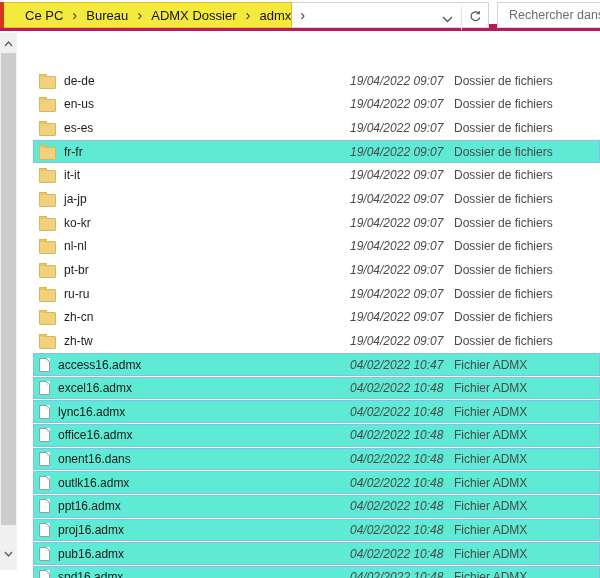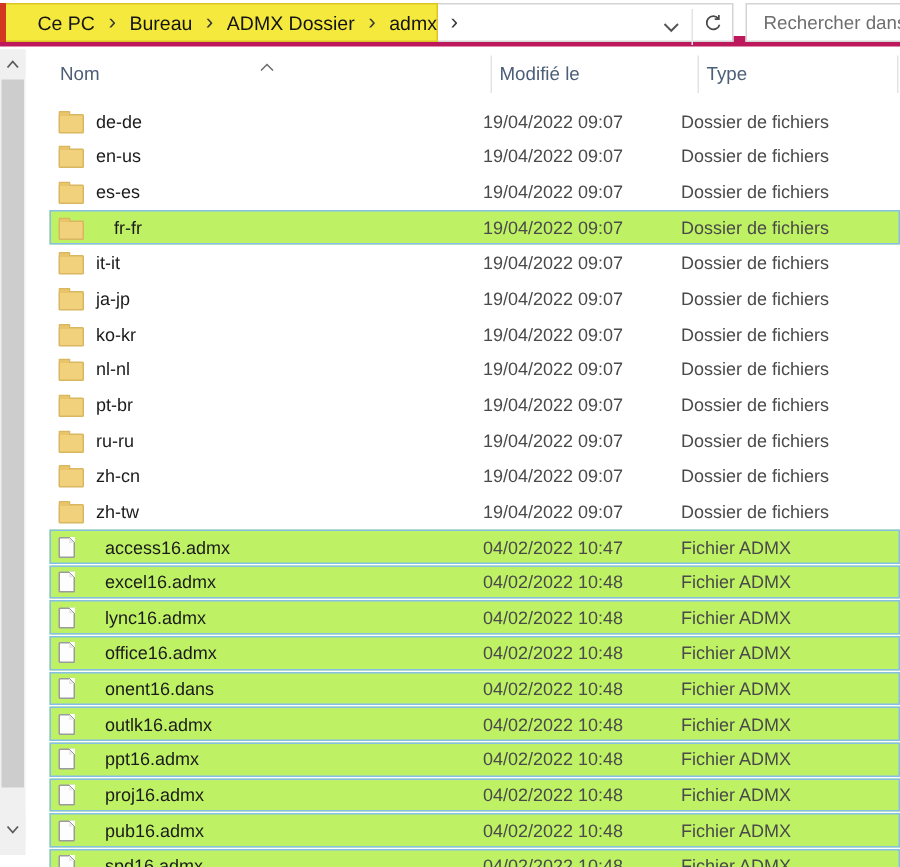--- a/index.html
+++ b/index.html
@@ -44,38 +44,38 @@
   .h-type{left:454px;}
   .sort-chevron{position:absolute;left:156px;top:0px;}
   .vsep{position:absolute;top:2px;width:1px;height:25px;background:#e3e3e3;}
   .vsep.s1{left:310px;} .vsep.s2{left:448px;} .vsep.s3{left:581px;}
   .list{position:absolute;left:0;top:36.5px;right:0;bottom:0;overflow:hidden;}
   .row{
     height:22.65px;margin:0 0 1px 16px;padding-left:5px;box-sizing:border-box;
     display:flex;align-items:center;position:relative;
     border:1px solid transparent;font-size:12px;text-align:center;
   }
-  .row.selected{background:#bef264;border-color:#84bfe8;gap:12px;}
+  .row.selected{background:#5eead4;border-color:#84bfe8;}
   .cell-icon{display:inline-block;margin-right:8px;flex:0 0 auto;}
   .icon-folder{
     position:relative;width:15px;height:11px;background:#f1d17c;border:1px solid #d9b760;border-radius:1px;margin-top:3px;
   }
   .icon-folder::before{
     content:"";position:absolute;top:-3px;left:-1px;width:6px;height:2px;
     background:#e9c468;border:1px solid #d9b760;border-bottom:none;border-radius:1px 1px 0 0;
   }
   .icon-file{
     position:relative;width:11px;height:14px;background:#fdfdfd;border:1px solid #9b9b9b;border-radius:1px;box-sizing:border-box;
   }
   .icon-file::after{
     content:"";position:absolute;top:-1px;right:-1px;width:4px;height:4px;
     background:linear-gradient(225deg,#ffffff 46%,#9b9b9b 46%,#9b9b9b 58%,#e9e9e9 58%);
   }
   .cell-name{color:#1b1b1b;white-space:nowrap;}
-  .cell-mod{position:absolute;left:288px;color:#4a4a4a;white-space:nowrap;}
+  .cell-mod{position:absolute;left:316px;color:#4a4a4a;white-space:nowrap;font-style:italic;}
   .cell-type{position:absolute;left:420px;color:#4a4a4a;white-space:nowrap;}
 </style>
 </head>
 <body>
 
 <div class="topbar">
   <div class="addressbar">
     <div class="ab-controls">
       <div class="ab-chevron">
         <span>
@@ -122,33 +122,20 @@
   <div class="sb-btn down">
     <span>
       <svg width="9" height="6" viewBox="0 0 9 6">
           <polyline points="1,1 4.5,5 8,1" fill="none" stroke="#5a5a5a" stroke-width="1.2"></polyline>
         </svg>
     </span>
   </div>
 </div>
 
 <div class="content">
-  <div class="headers">
-    <span class="sort-chevron">
-      <svg width="10" height="6" viewBox="0 0 10 6">
-          <polyline points="1,5 5,1 9,5" fill="none" stroke="#6a6a6a" stroke-width="1"></polyline>
-        </svg>
-    </span>
-    <div class="colhead h-name">Nom</div>
-    <div class="colhead h-mod">Modifié le</div>
-    <div class="colhead h-type">Type</div>
-    <div class="vsep s1"></div>
-    <div class="vsep s2"></div>
-    <div class="vsep s3"></div>
-  </div>
   <div class="list">
       <div class="row">
     <span class="cell-icon icon-folder"></span>
     <span class="cell-name">de-de</span>
     <span class="cell-mod">19/04/2022 09:07</span>
     <span class="cell-type">Dossier de fichiers</span>
   </div>
       <div class="row">
     <span class="cell-icon icon-folder"></span>
     <span class="cell-name">en-us</span>

